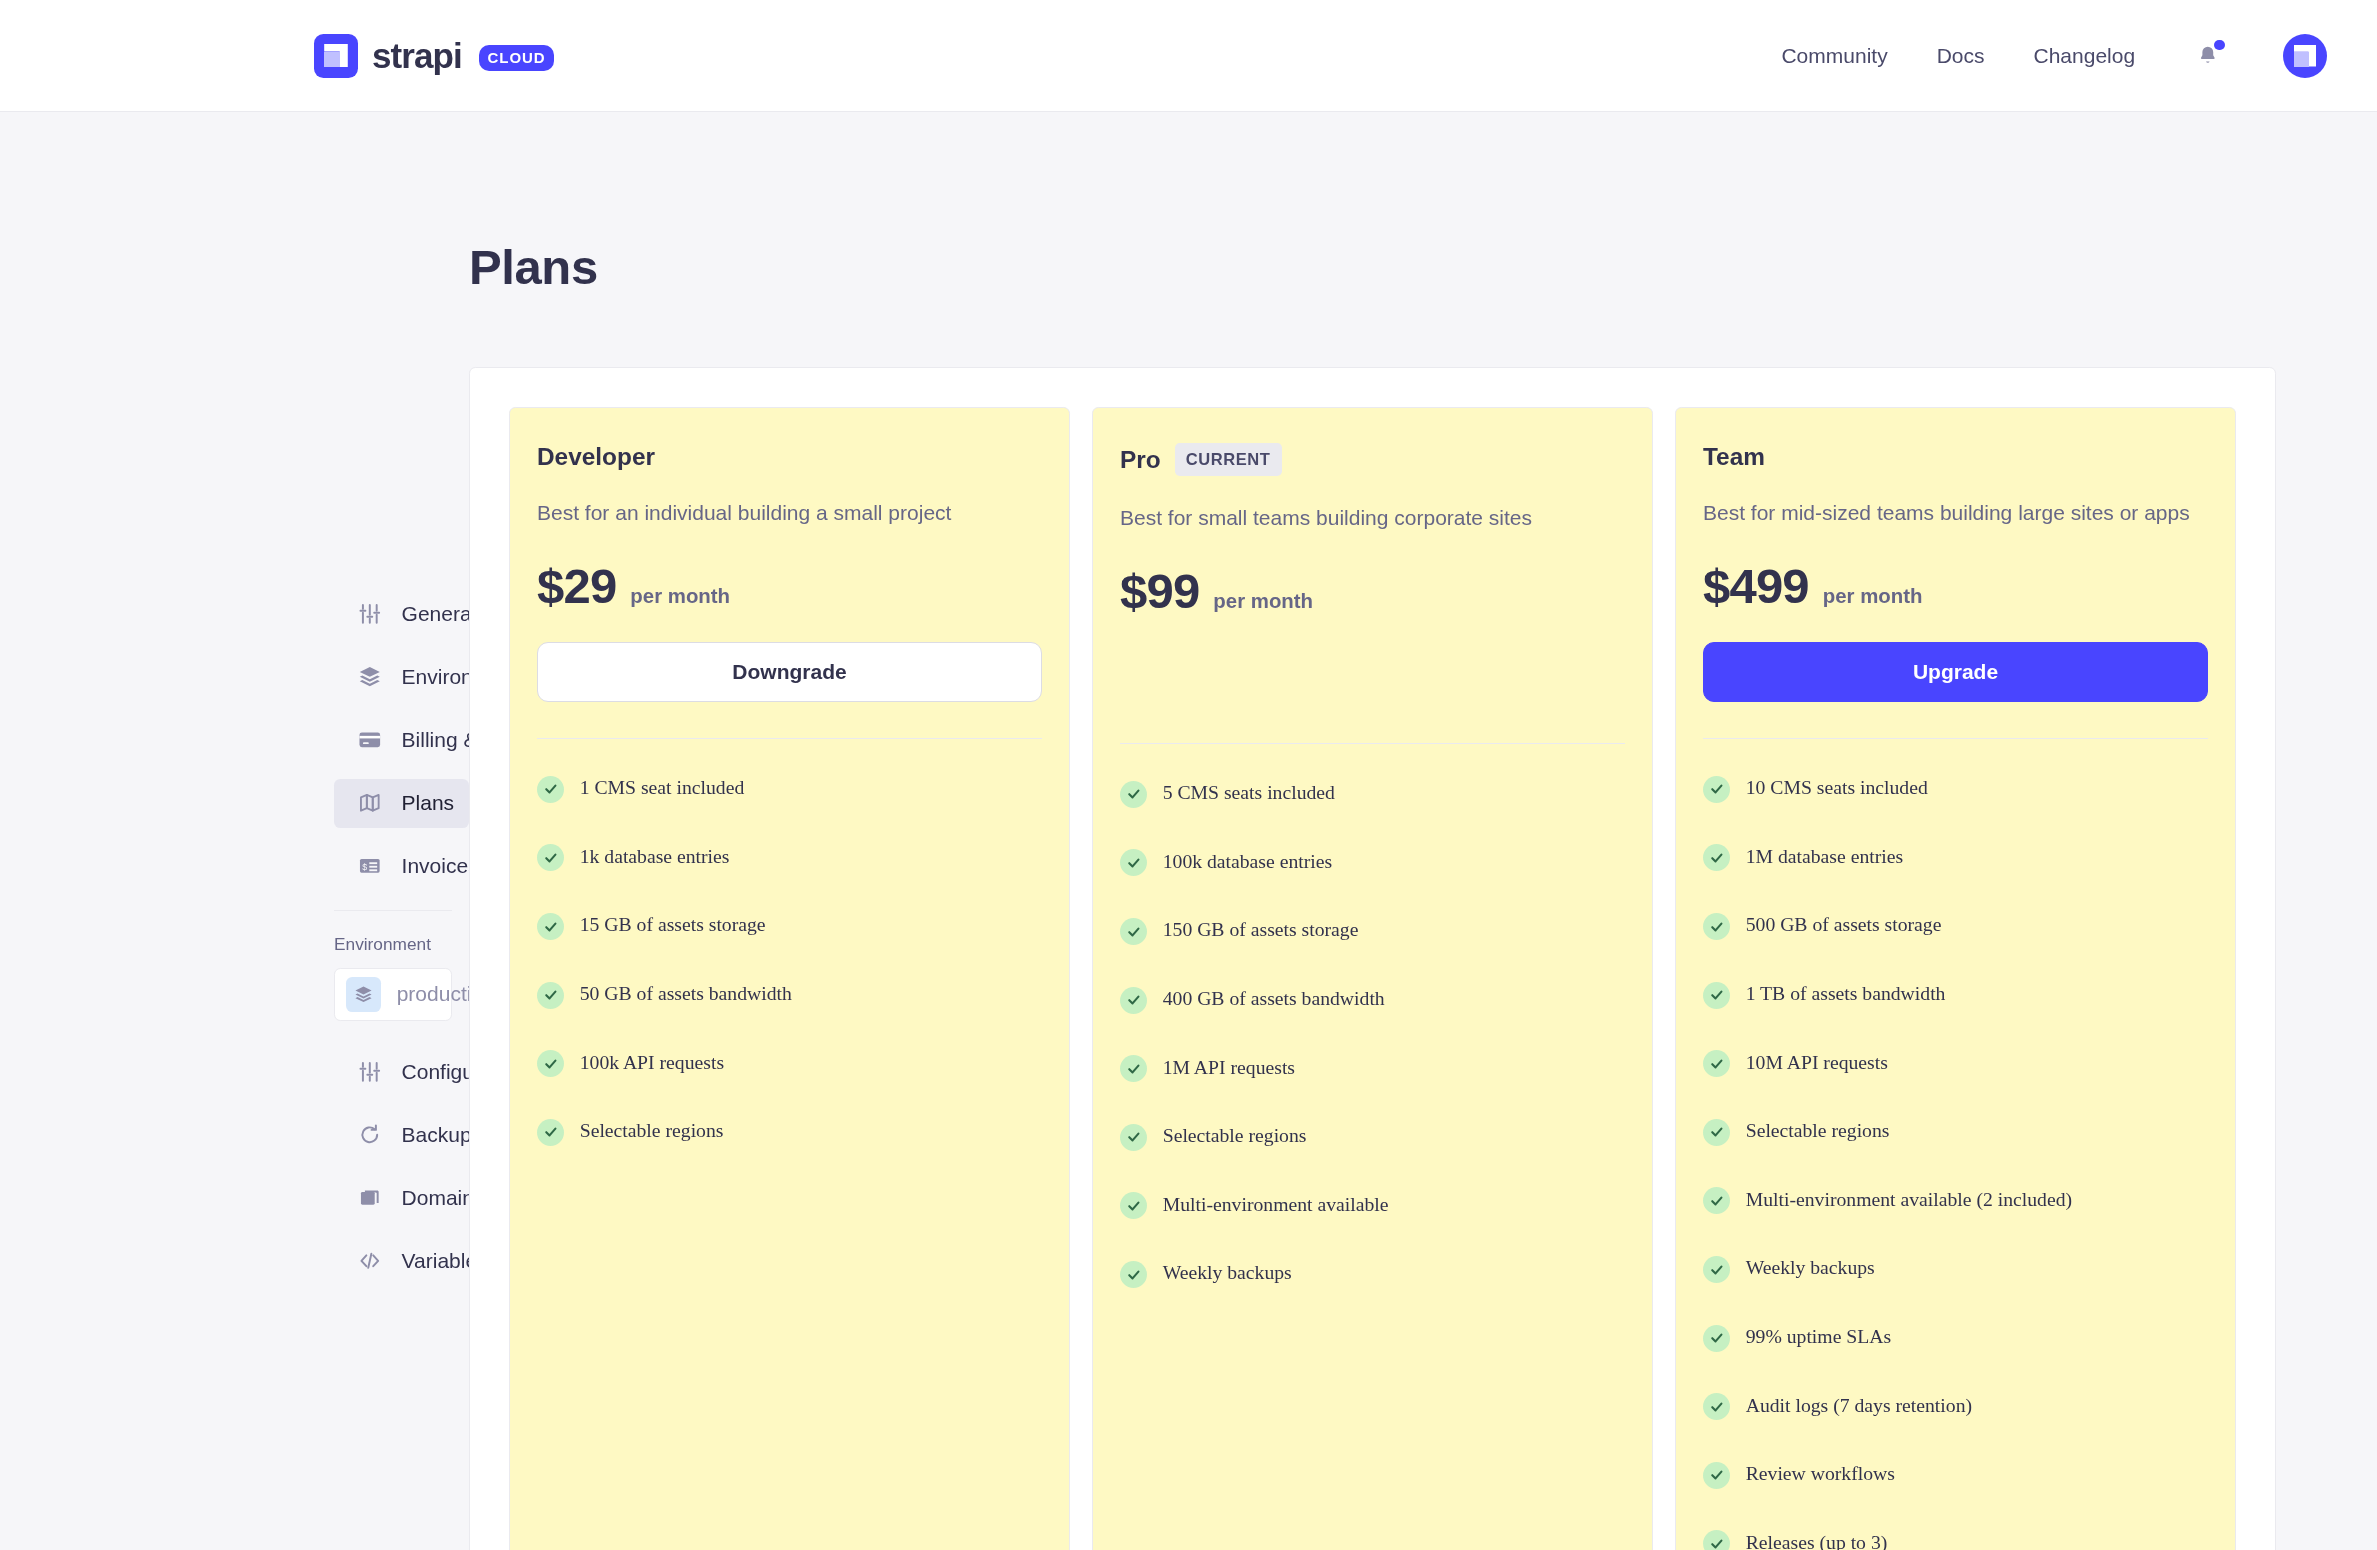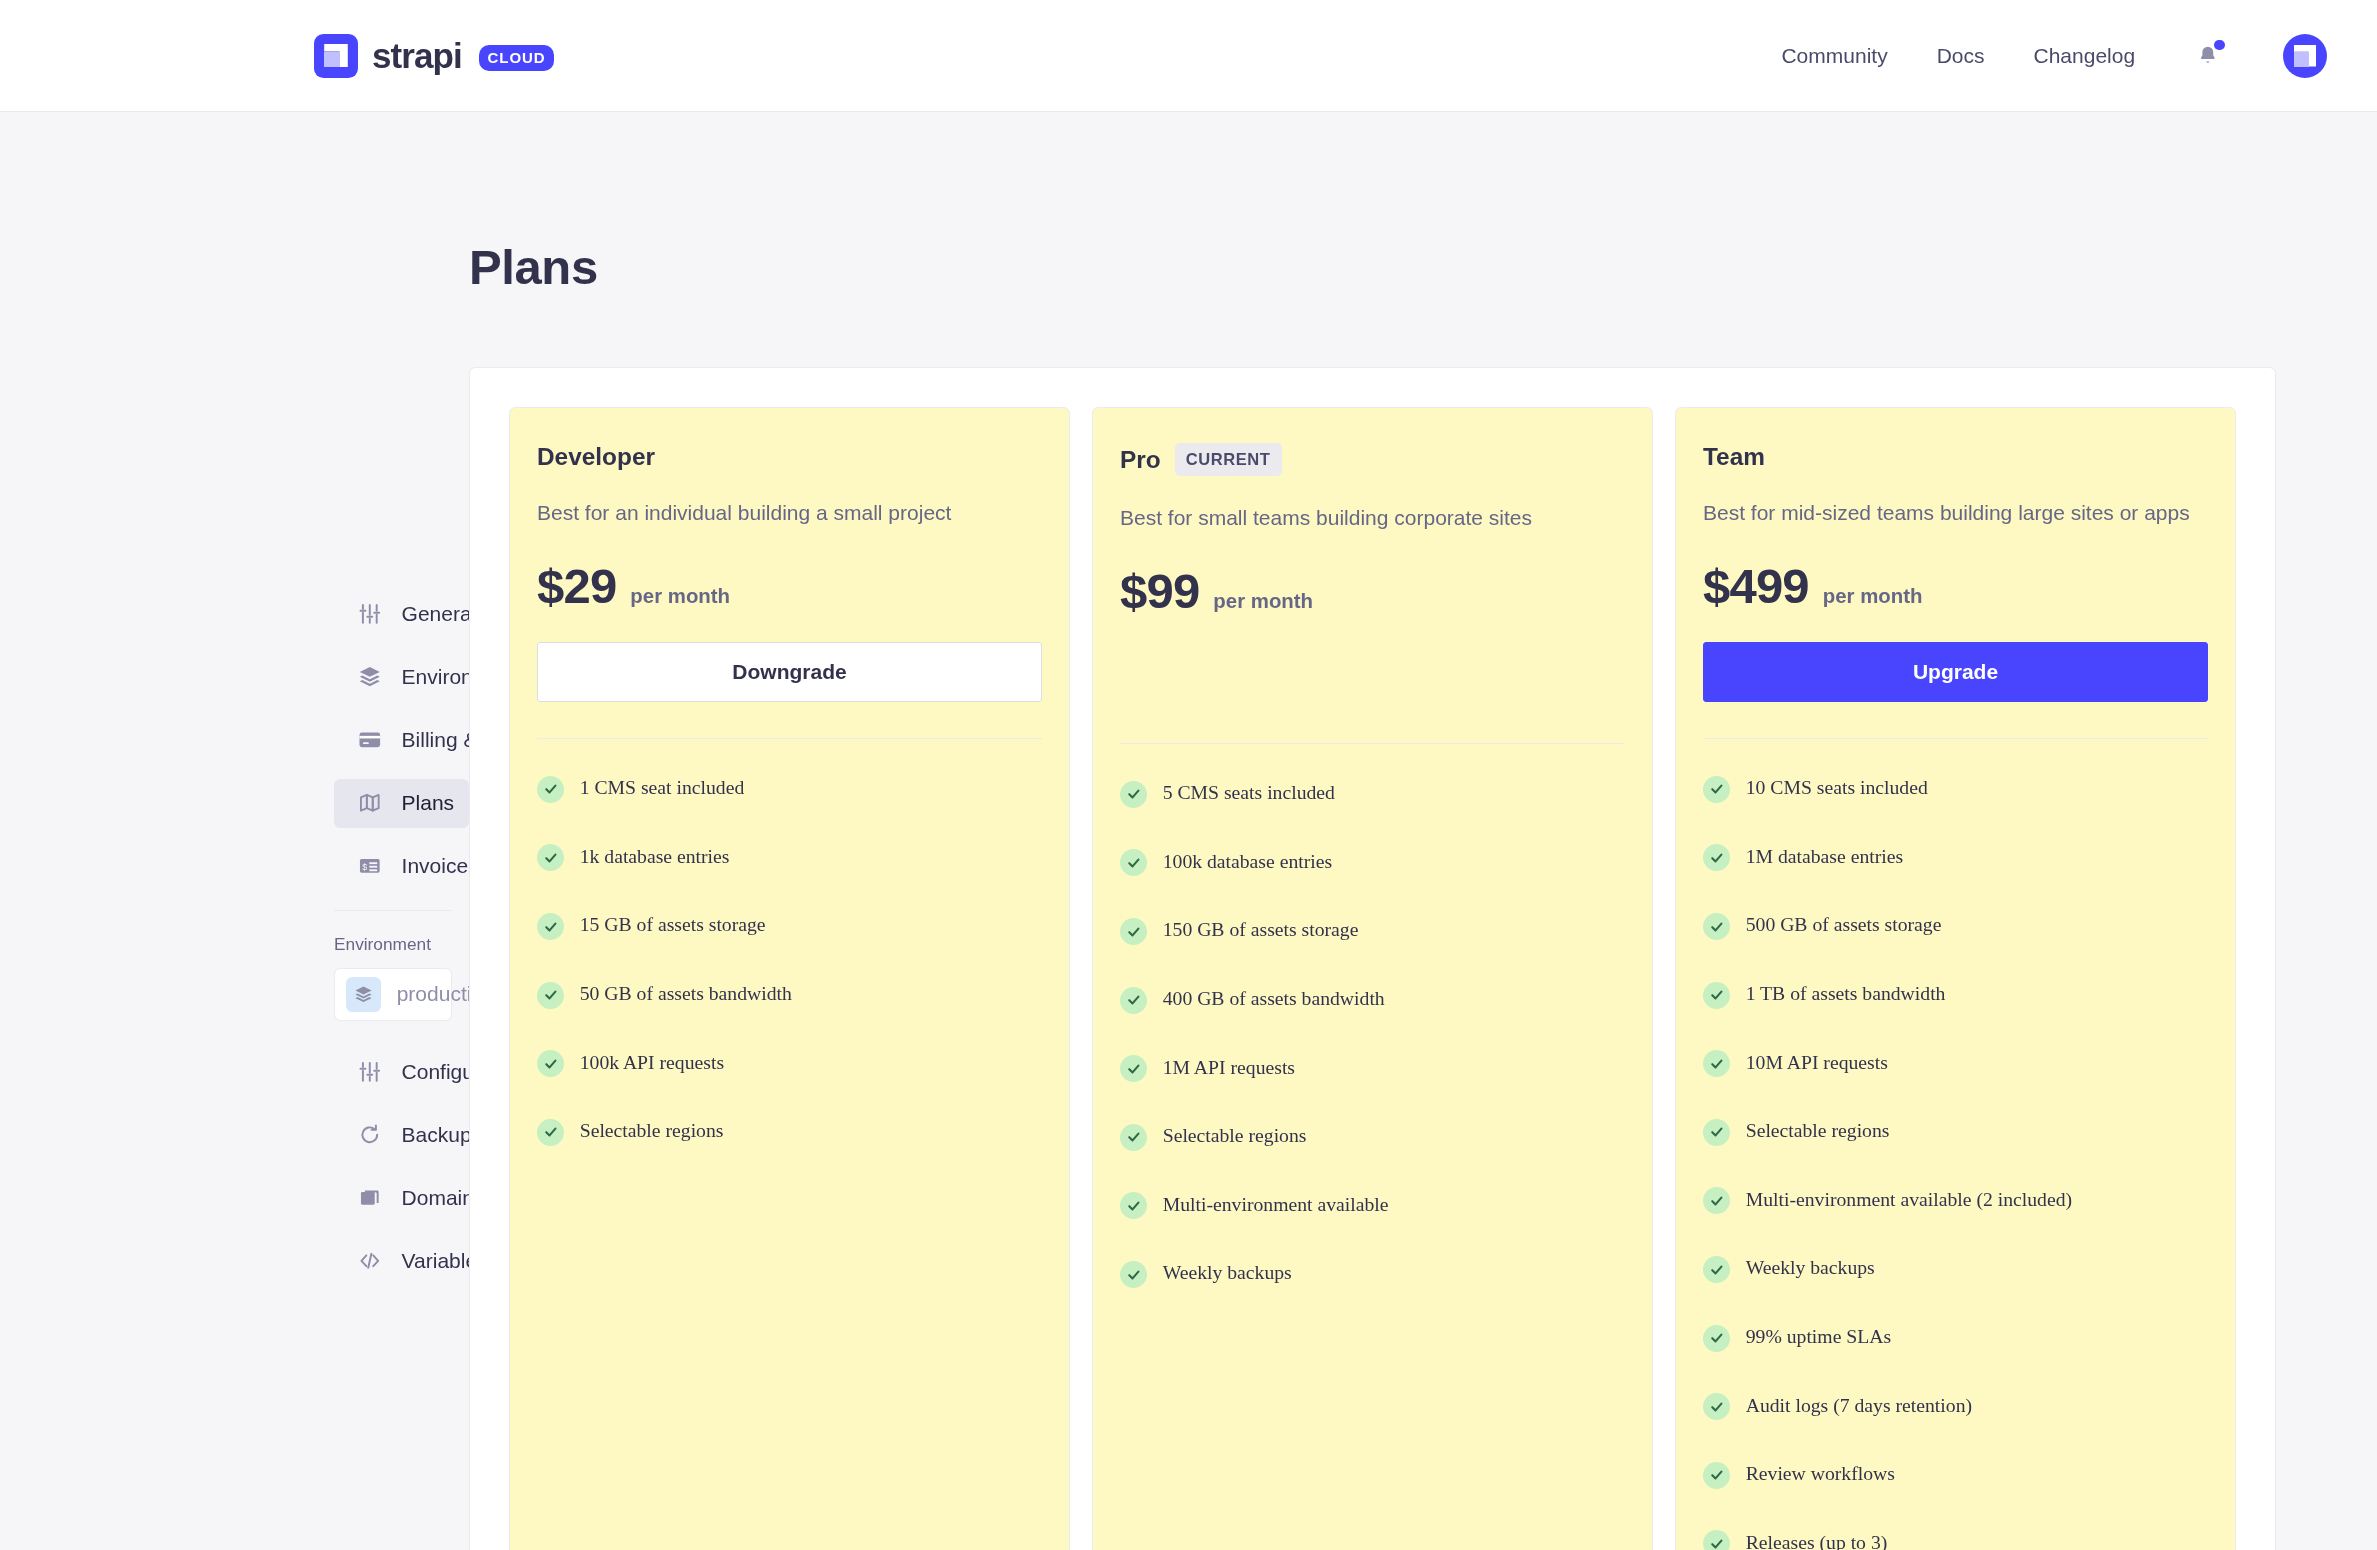--- a/index.html
+++ b/index.html
@@ -192,21 +192,21 @@
   }
   .card-desc {
     font-size: 21px; color: #666687; line-height: 1.45;
     margin-bottom: 30px;
   }
   .price-row { display: flex; align-items: baseline; gap: 14px; margin-bottom: 28px; }
   .price { font-size: 49px; font-weight: 700; color: #32324d; letter-spacing: -0.8px; }
   .per { font-size: 20.4px; font-weight: 700; color: #666687; }
 
   .btn {
-    height: 60px; border-radius: 3px;
+    height: 60px; border-radius: 11px;
     display: flex; align-items: center; justify-content: center;
     font-size: 21px; font-weight: 700;
     cursor: pointer; user-select: none;
   }
   .btn-outline { background: #fff; border: 0.8px solid #dcdce4; color: #32324d; }
   .btn-primary { background: #4945ff; border: 0.8px solid #4945ff; color: #ffffff; }
   .btn-spacer { height: 60px; }
 
   .card-sep { height: 0.8px; background: #eaeaef; margin: 36px 0 35px; }
 

